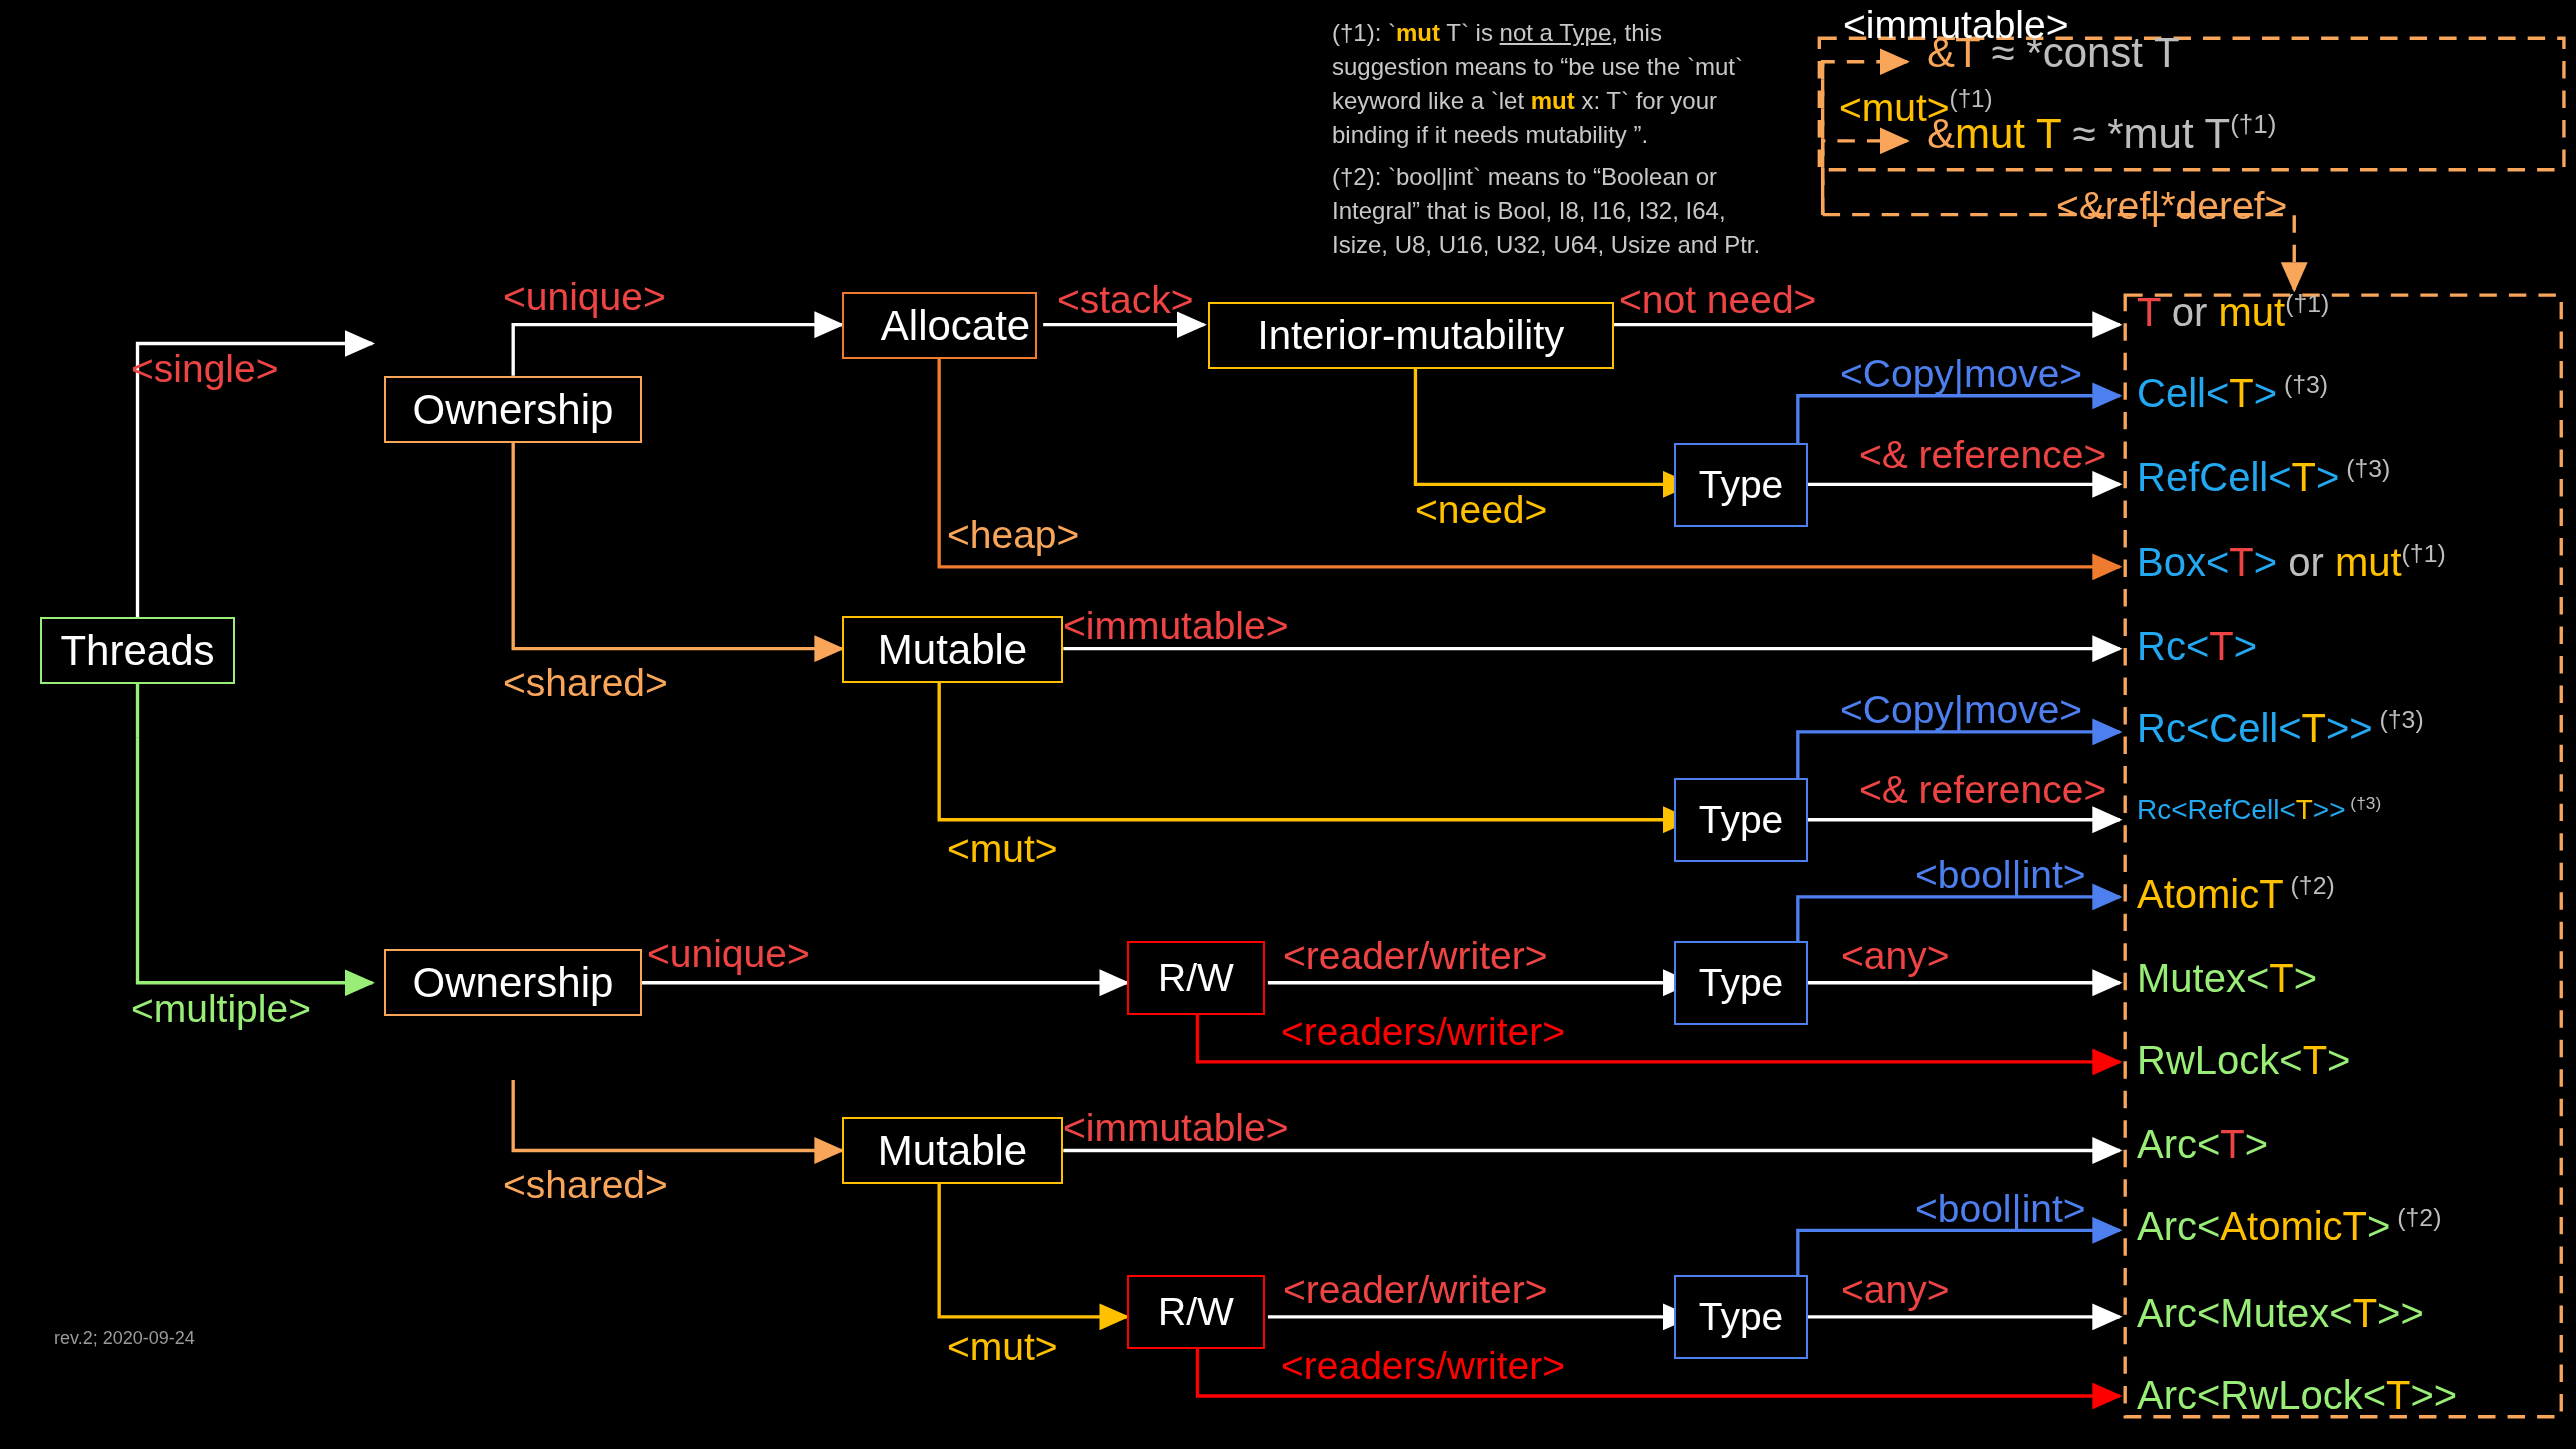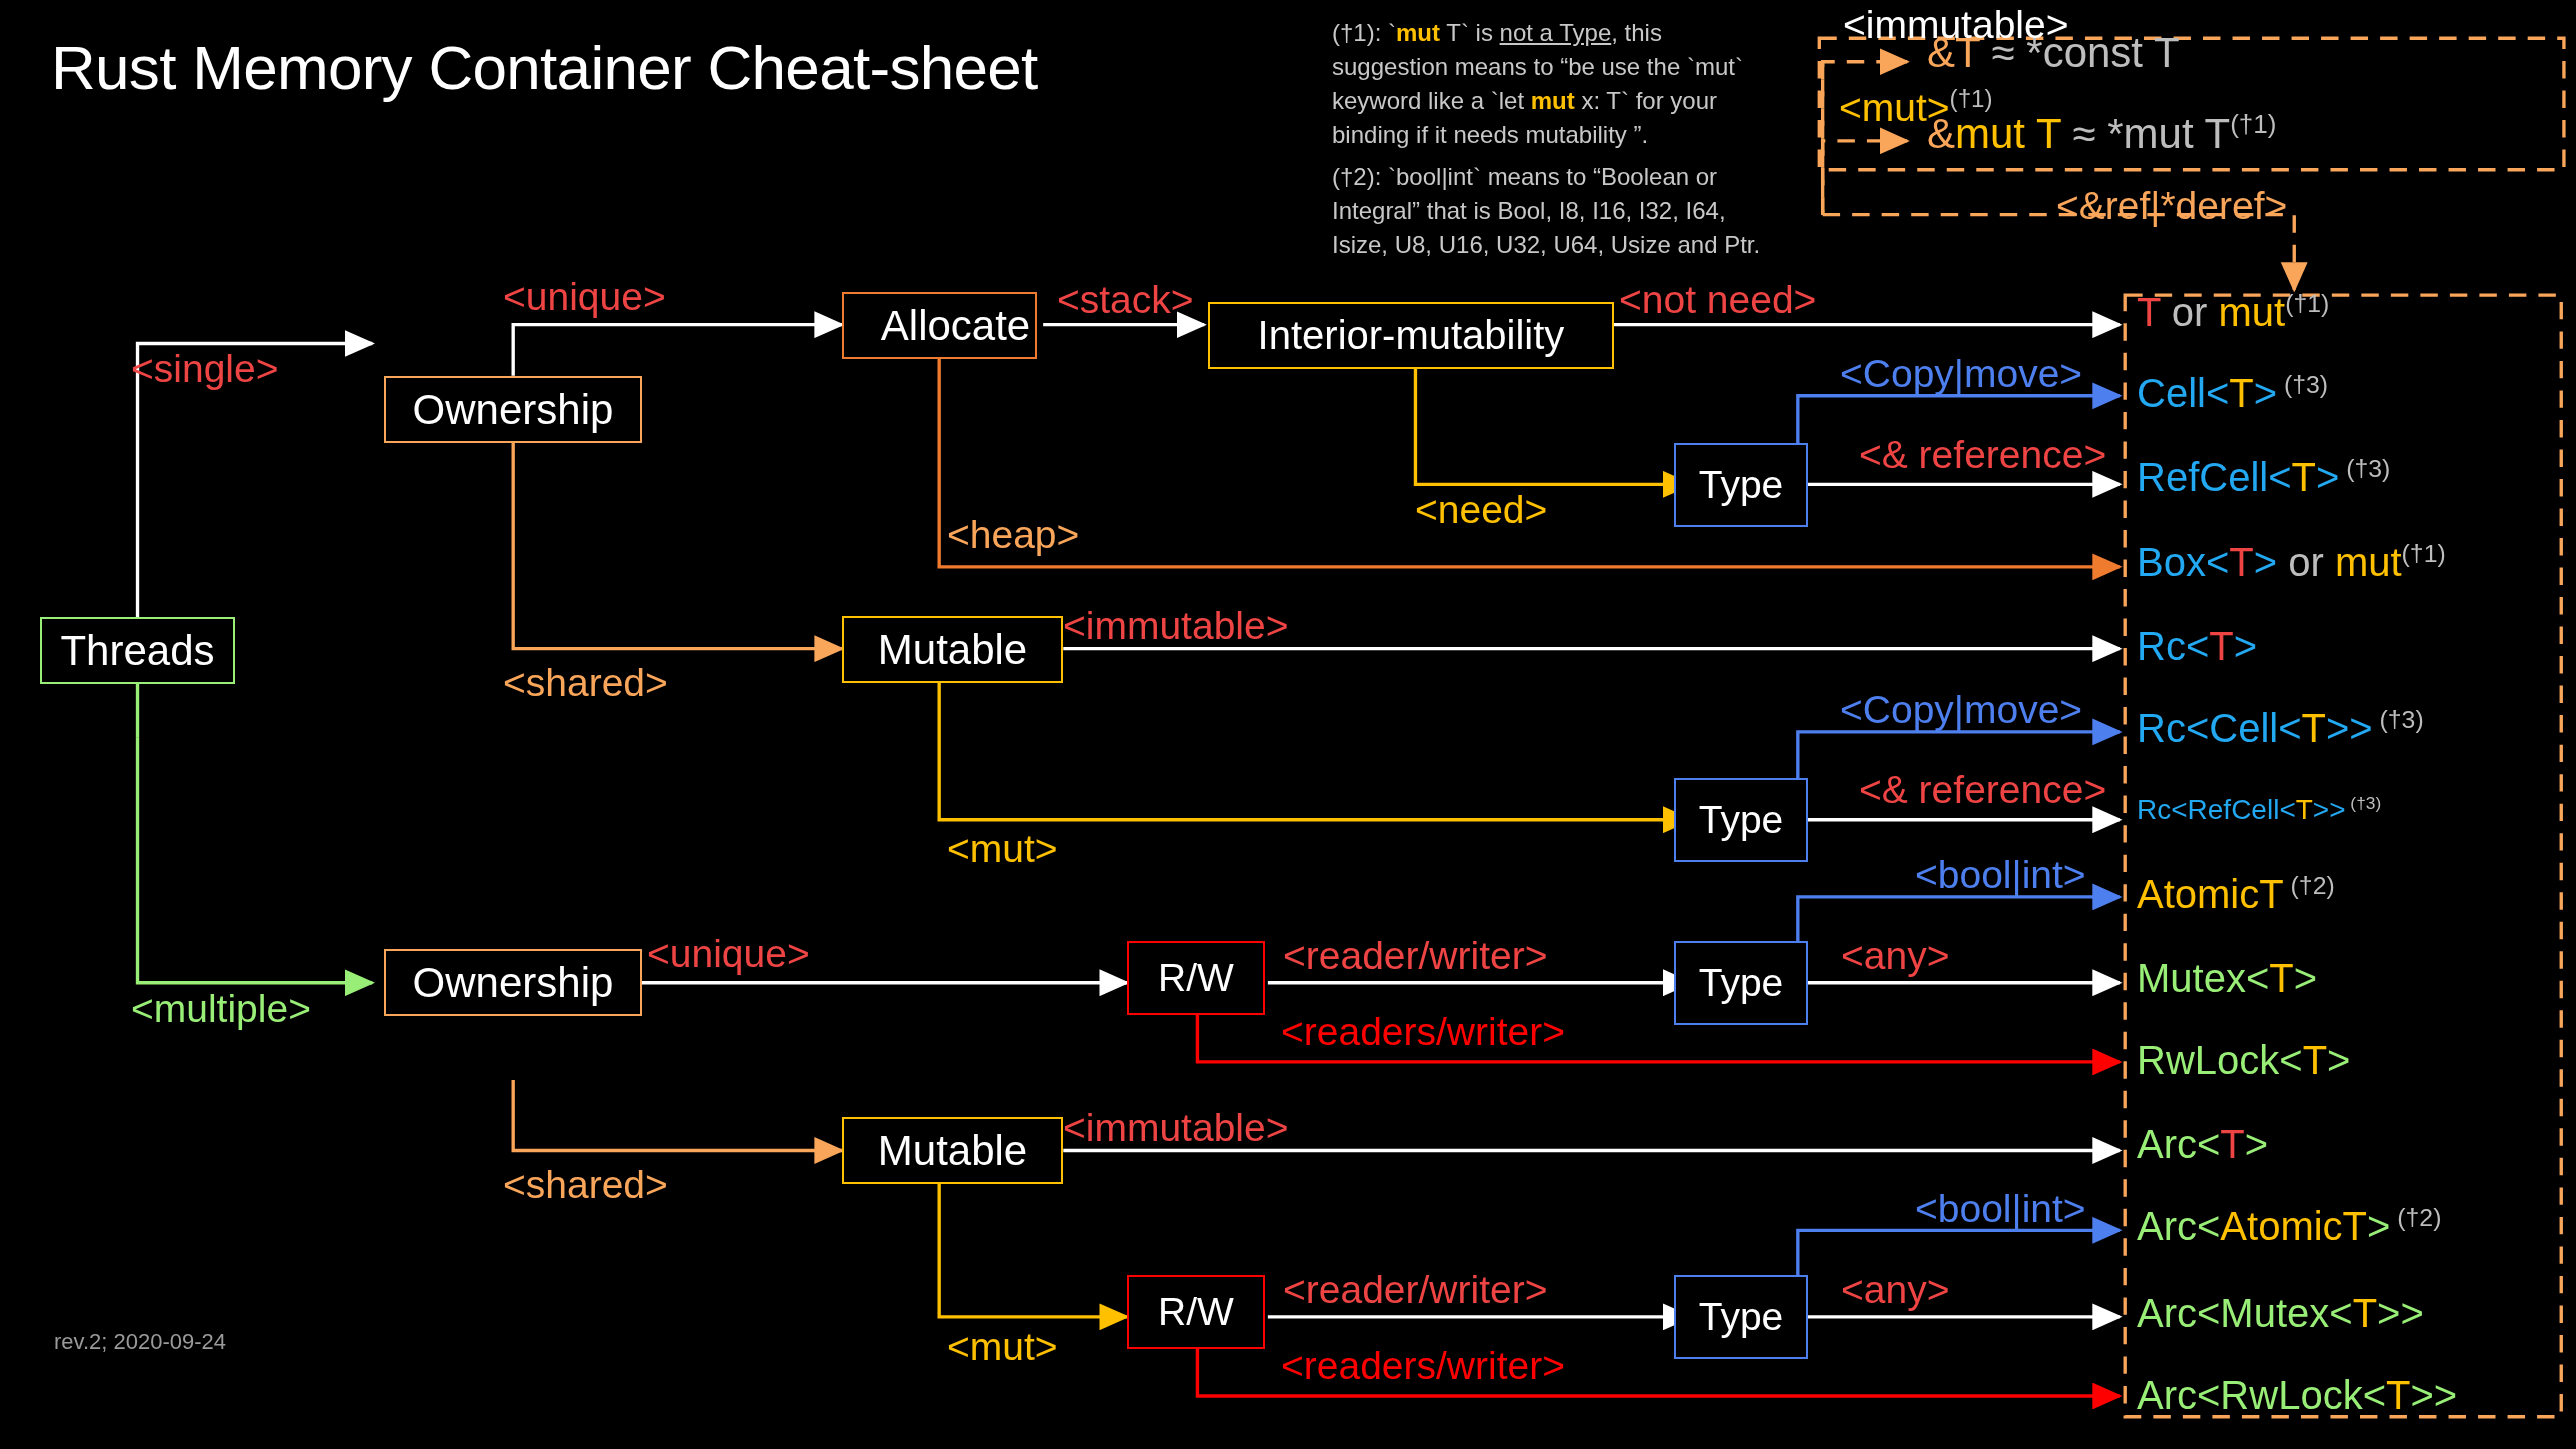--- a/index.html
+++ b/index.html
@@ -14,21 +14,21 @@
   .lbl{position:absolute;white-space:pre;line-height:1;}
   #title{
     position:absolute;left:51px;top:32px;
     font-size:62px;color:#ffffff;font-weight:400;letter-spacing:-0.7px;
   }
   .note{
     position:absolute;color:#c8c8c8;font-size:24px;line-height:1.42;
   }
   .note b{color:#ffc000;font-weight:700;}
   .note u{text-decoration:underline;}
-  .footer{position:absolute;color:#9a9a9a;font-size:22px;line-height:1.5;}
+  .footer{position:absolute;color:#9a9a9a;font-size:18px;line-height:1.5;}
   .nodebox{
     position:absolute;box-sizing:border-box;
     display:flex;align-items:center;justify-content:center;
     color:#ffffff;background:#000;
   }
   .elabel{position:absolute;white-space:pre;}
   .type-item{position:absolute;white-space:pre;}
   .sup{font-size:0.62em;vertical-align:super;}
   .w{color:#ef4444}.gr{color:#bdbdbd}.or{color:#f9a65a}.am{color:#ffc000}
   .cy{color:#23a8f2}.gn{color:#99ee77}.bl{color:#4d7fef}.rd{color:#ff0000}
@@ -109,21 +109,20 @@
       <path d="M1400,1751 L1400,1963 L1680,1963" stroke="#ffc000" marker-end="url(#aam)"></path>
 
       <path d="M1890,1963 L2520,1963" stroke="#ffffff" marker-end="url(#aw)"></path>
       <path d="M1785,2011 L1785,2081 L3160,2081" stroke="#ff0000" marker-end="url(#ard)"></path>
 
       <path d="M2520,1940 L2680,1940 L2680,1834 L3160,1834" stroke="#4d7fef" marker-end="url(#abl)"></path>
       <path d="M2680,1963 L3160,1963" stroke="#ffffff" marker-end="url(#aw)"></path>
     </g>
   </svg>
 
-  <div id="title">Rust Memory Container Cheat-sheet</div>
 
 
   <div class="note" style="left:1332px;top:16px;width:429px;">
     <span>(†1): `</span><b>mut</b><span> T` is </span><u>not a Type</u><span>, this suggestion means to “be use the `mut` keyword like a `let </span><b>mut</b><span> x: T` for your binding if it needs mutability ”.</span>
   </div>
 
   <div class="note" style="left:1332px;top:160px;width:443px;">(†2): `bool|int` means to “Boolean or Integral” that is Bool, I8, I16, I32, I64, Isize, U8, U16, U32, U64,  Usize and Ptr.</div>
 
   <div class="lbl" style="left:1843px;top:5.4px;font-size:39px;color:#ffffff;">&lt;immutable&gt;</div>
 

